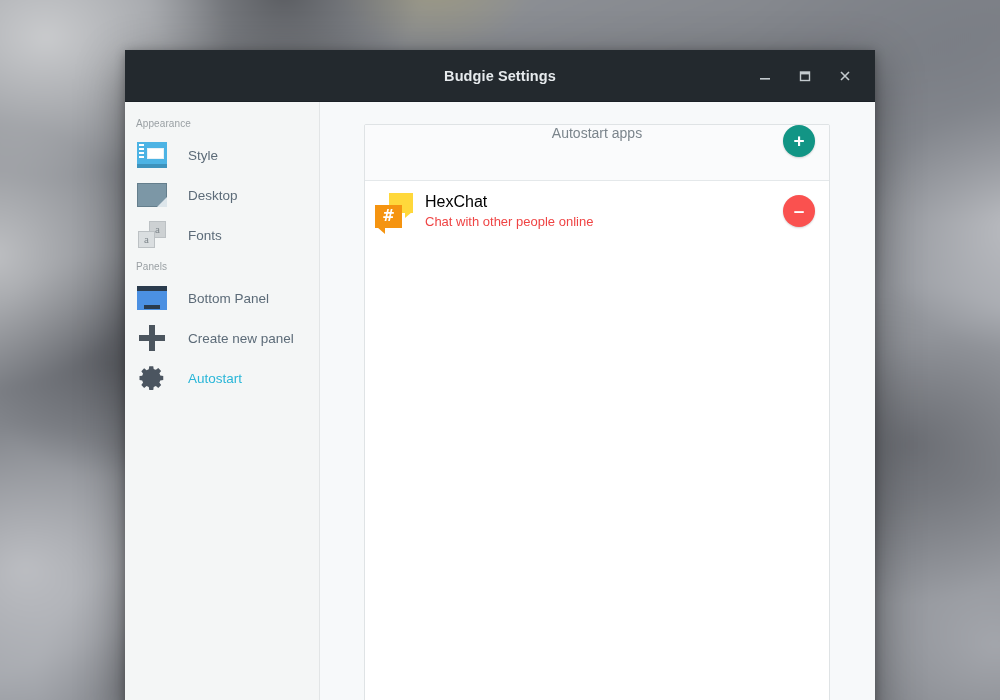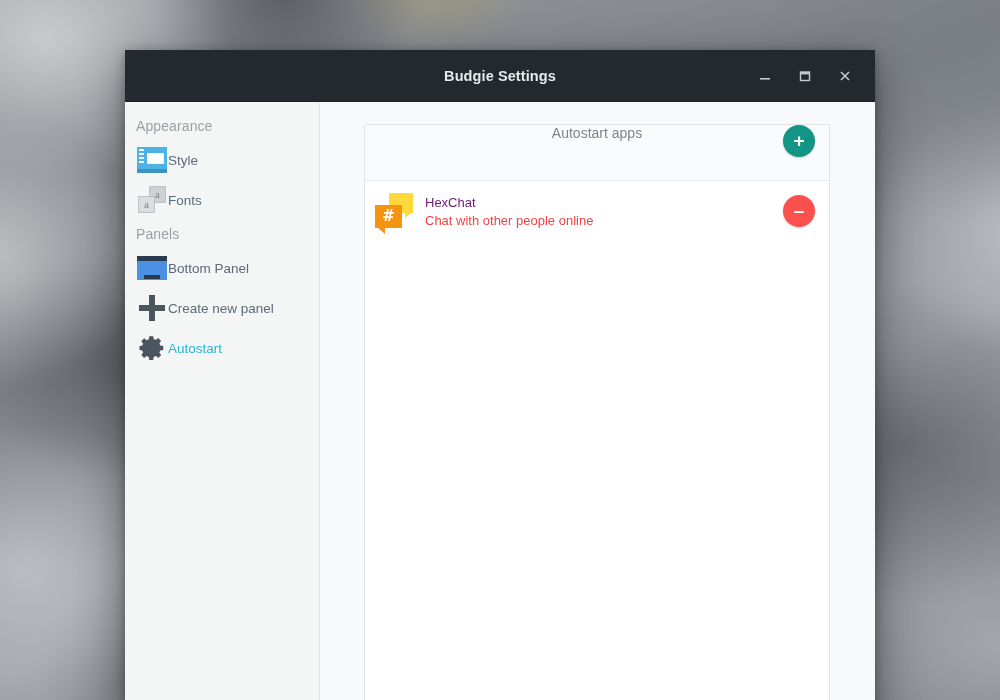--- a/index.html
+++ b/index.html
@@ -100,31 +100,31 @@
   #sidebar {
     width: 195px;
     flex: 0 0 195px;
     background: #f4f6f6;
     border-right: 1px solid #e2e5e6;
     padding-top: 10px;
     overflow: hidden;
   }
   .section-header {
     color: #9aa0a4;
-    font-size: 14px;
+    font-size: 10px;
     padding: 6px 0 6px 11px;
     letter-spacing: 0.1px;
   }
   .nav-item {
     display: flex;
     align-items: center;
     height: 40px;
     padding-left: 11px;
     cursor: pointer;
-    gap: 0;
+    gap: 20px;
   }
   .nav-icon {
     width: 32px; height: 32px;
     flex: 0 0 32px;
     display: flex; align-items: center; justify-content: center;
     position: relative;
   }
   .nav-label {
     font-size: 13.5px;
     color: #5c6b78;
@@ -290,21 +290,21 @@
     border-bottom: 7px solid transparent;
   }
   .hash {
     color: #ffffff;
     font-size: 15px;
     font-weight: bold;
     line-height: 1;
     font-family: "DejaVu Sans", sans-serif;
   }
   .app-text { display: flex; flex-direction: column; gap: 3px; min-width: 0; }
-  .app-name { font-size: 13px; color: #701a75; }
+  .app-name { font-size: 16px; color: #000000; }
   .app-desc { font-size: 13px; color: #ef4444; }
 </style>
 </head>
 <body>
 
 <div id="desktop">
   <div id="wallpaper"></div>
 
   <div id="window">
 
@@ -336,20 +336,26 @@
 
         <div class="section-header">Appearance</div>
 
         <div class="nav-item">
           <span class="nav-icon">
               <span class="ic-style"></span>
             </span>
           <span class="nav-label">Style</span>
         </div>
 
+        <div class="nav-item">
+          <span class="nav-icon">
+              <span class="ic-desktop"></span>
+            </span>
+          <span class="nav-label">Desktop</span>
+        </div>
 
         <div class="nav-item">
           <span class="nav-icon">
             <span class="ic-fonts">
                 <span class="f-back">a</span>
                 <span class="f-front">a</span>
               </span>
           </span>
           <span class="nav-label">Fonts</span>
         </div>

